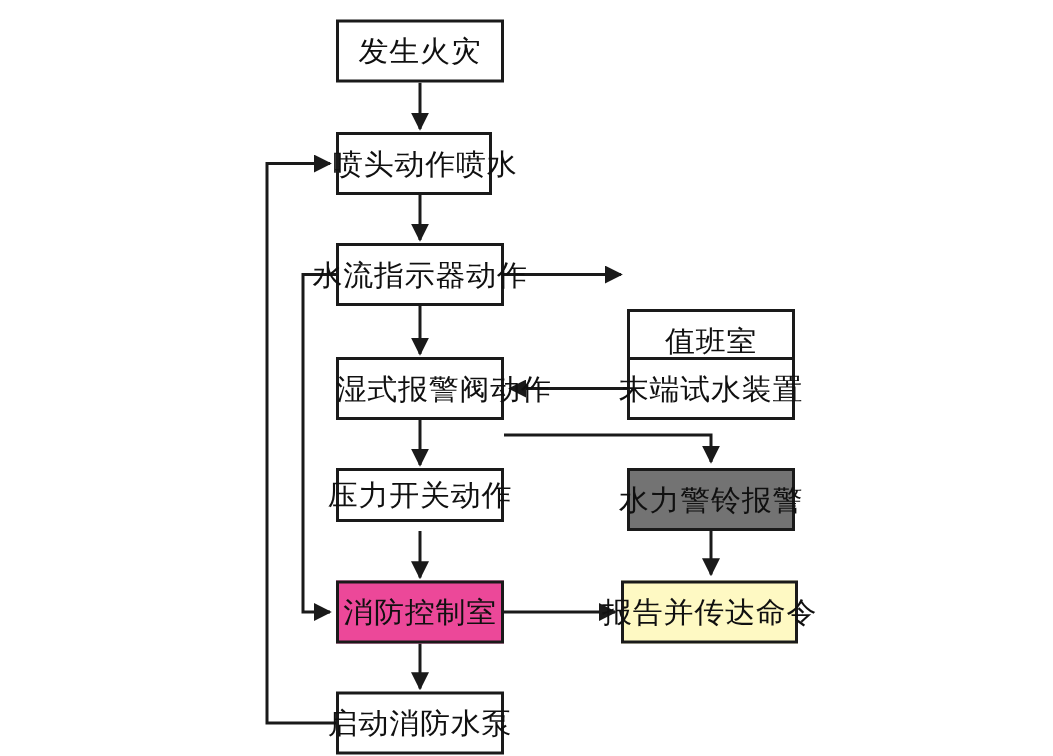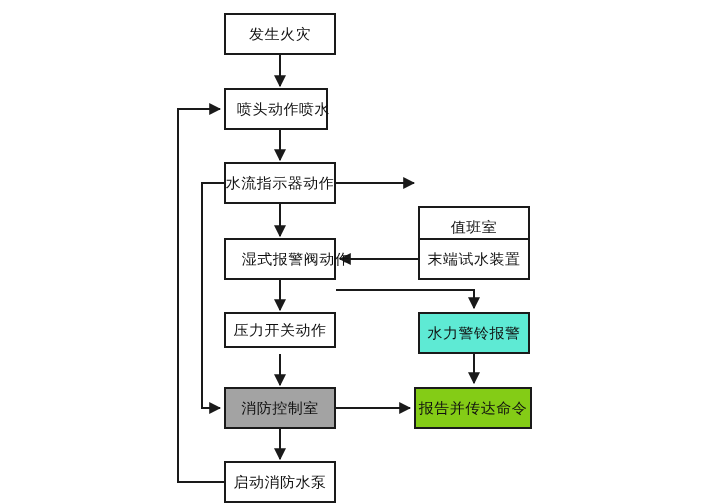--- a/index.html
+++ b/index.html
@@ -20,21 +20,21 @@
   }
   .node {
     position: absolute;
     box-sizing: border-box;
     background: #ffffff;
     border: 2px solid #1a1a1a;
     display: flex;
     align-items: center;
     justify-content: center;
     color: #101010;
-    font-size: 15px;
+    font-size: 20px;
     letter-spacing: 0.5px;
     white-space: nowrap;
     line-height: 1;
     font-family: "DejaVu Sans", "Liberation Sans", sans-serif;
   }
   .node .node-label {
     display: block;
     transform: scaleY(0.96);
   }
   #edge-layer {
@@ -89,27 +89,27 @@
       </div>
       <div class="node" style="left: 224px; top: 238px; width: 112px; height: 42px; border-color: rgb(26, 26, 26); background: rgb(255, 255, 255); padding-left: 32px;">
         <span class="node-label">湿式报警阀动作</span>
       </div>
       <div class="node" style="left: 418px; top: 238px; width: 112px; height: 42px; border-color: rgb(26, 26, 26); background: rgb(255, 255, 255);">
         <span class="node-label">末端试水装置</span>
       </div>
       <div class="node" style="left: 224px; top: 312px; width: 112px; height: 36px; border-color: rgb(26, 26, 26); background: rgb(255, 255, 255);">
         <span class="node-label">压力开关动作</span>
       </div>
-      <div class="node" style="left: 418px; top: 312px; width: 112px; height: 42px; border-color: rgb(26, 26, 26); background: #5eead4;">
+      <div class="node" style="left: 418px; top: 312px; width: 112px; height: 42px; border-color: rgb(26, 26, 26); background: #737373;">
         <span class="node-label">水力警铃报警</span>
       </div>
-      <div class="node" style="left: 224px; top: 387px; width: 112px; height: 42px; border-color: rgb(26, 26, 26); background: #a3a3a3;">
+      <div class="node" style="left: 224px; top: 387px; width: 112px; height: 42px; border-color: rgb(26, 26, 26); background: #ec4899;">
         <span class="node-label">消防控制室</span>
       </div>
-      <div class="node" style="left: 414px; top: 387px; width: 118px; height: 42px; border-color: rgb(26, 26, 26); background: #84cc16;">
+      <div class="node" style="left: 414px; top: 387px; width: 118px; height: 42px; border-color: rgb(26, 26, 26); background: #fef9c3;">
         <span class="node-label">报告并传达命令</span>
       </div>
       <div class="node" style="left: 224px; top: 461px; width: 112px; height: 42px; border-color: rgb(26, 26, 26); background: rgb(255, 255, 255);">
         <span class="node-label">启动消防水泵</span>
       </div>
     </div>
 
 </div>
 
 </body></html>

